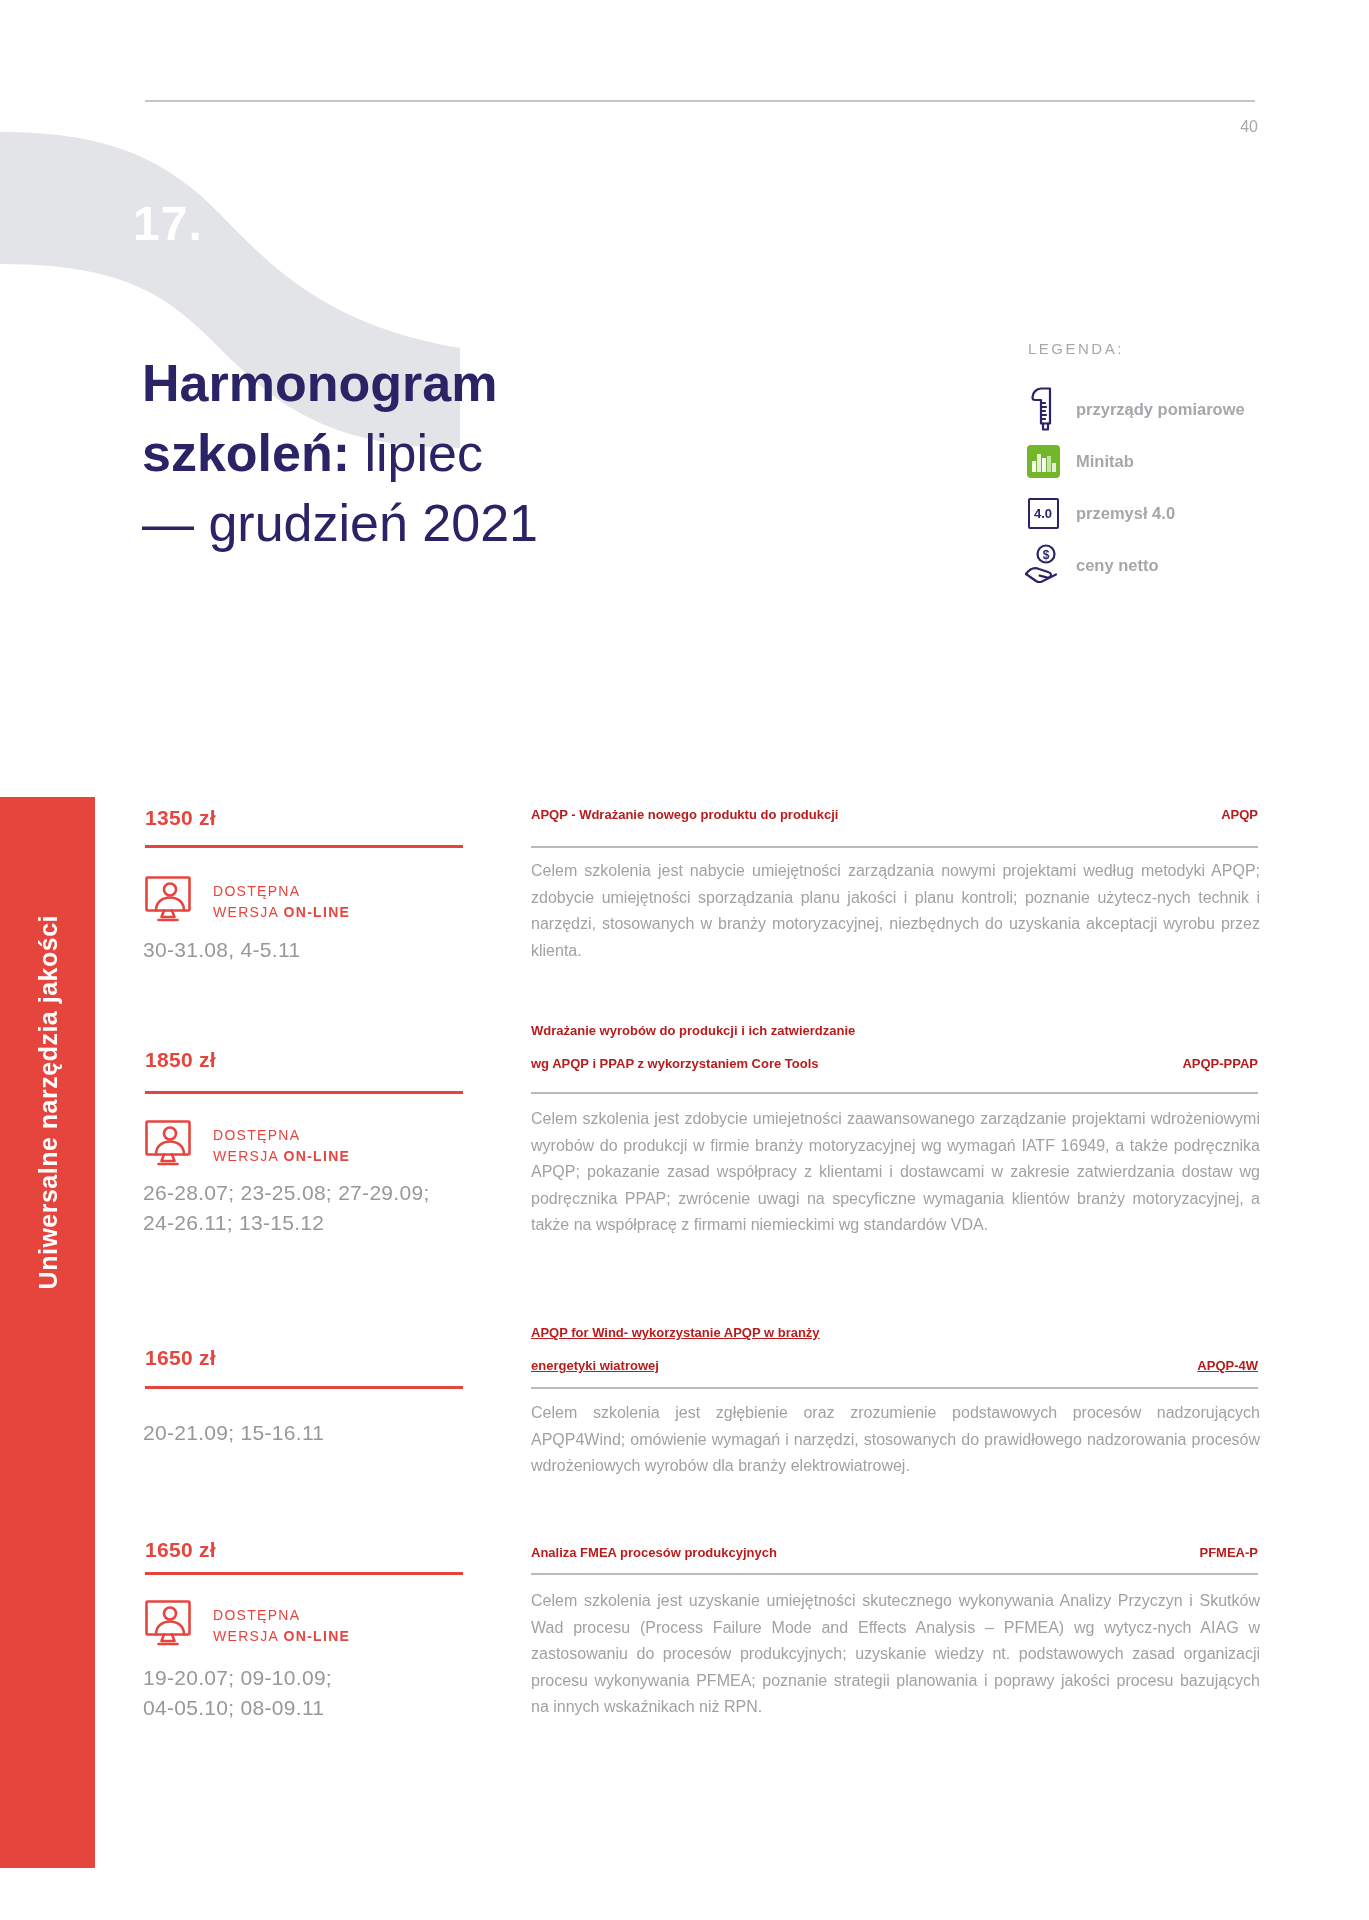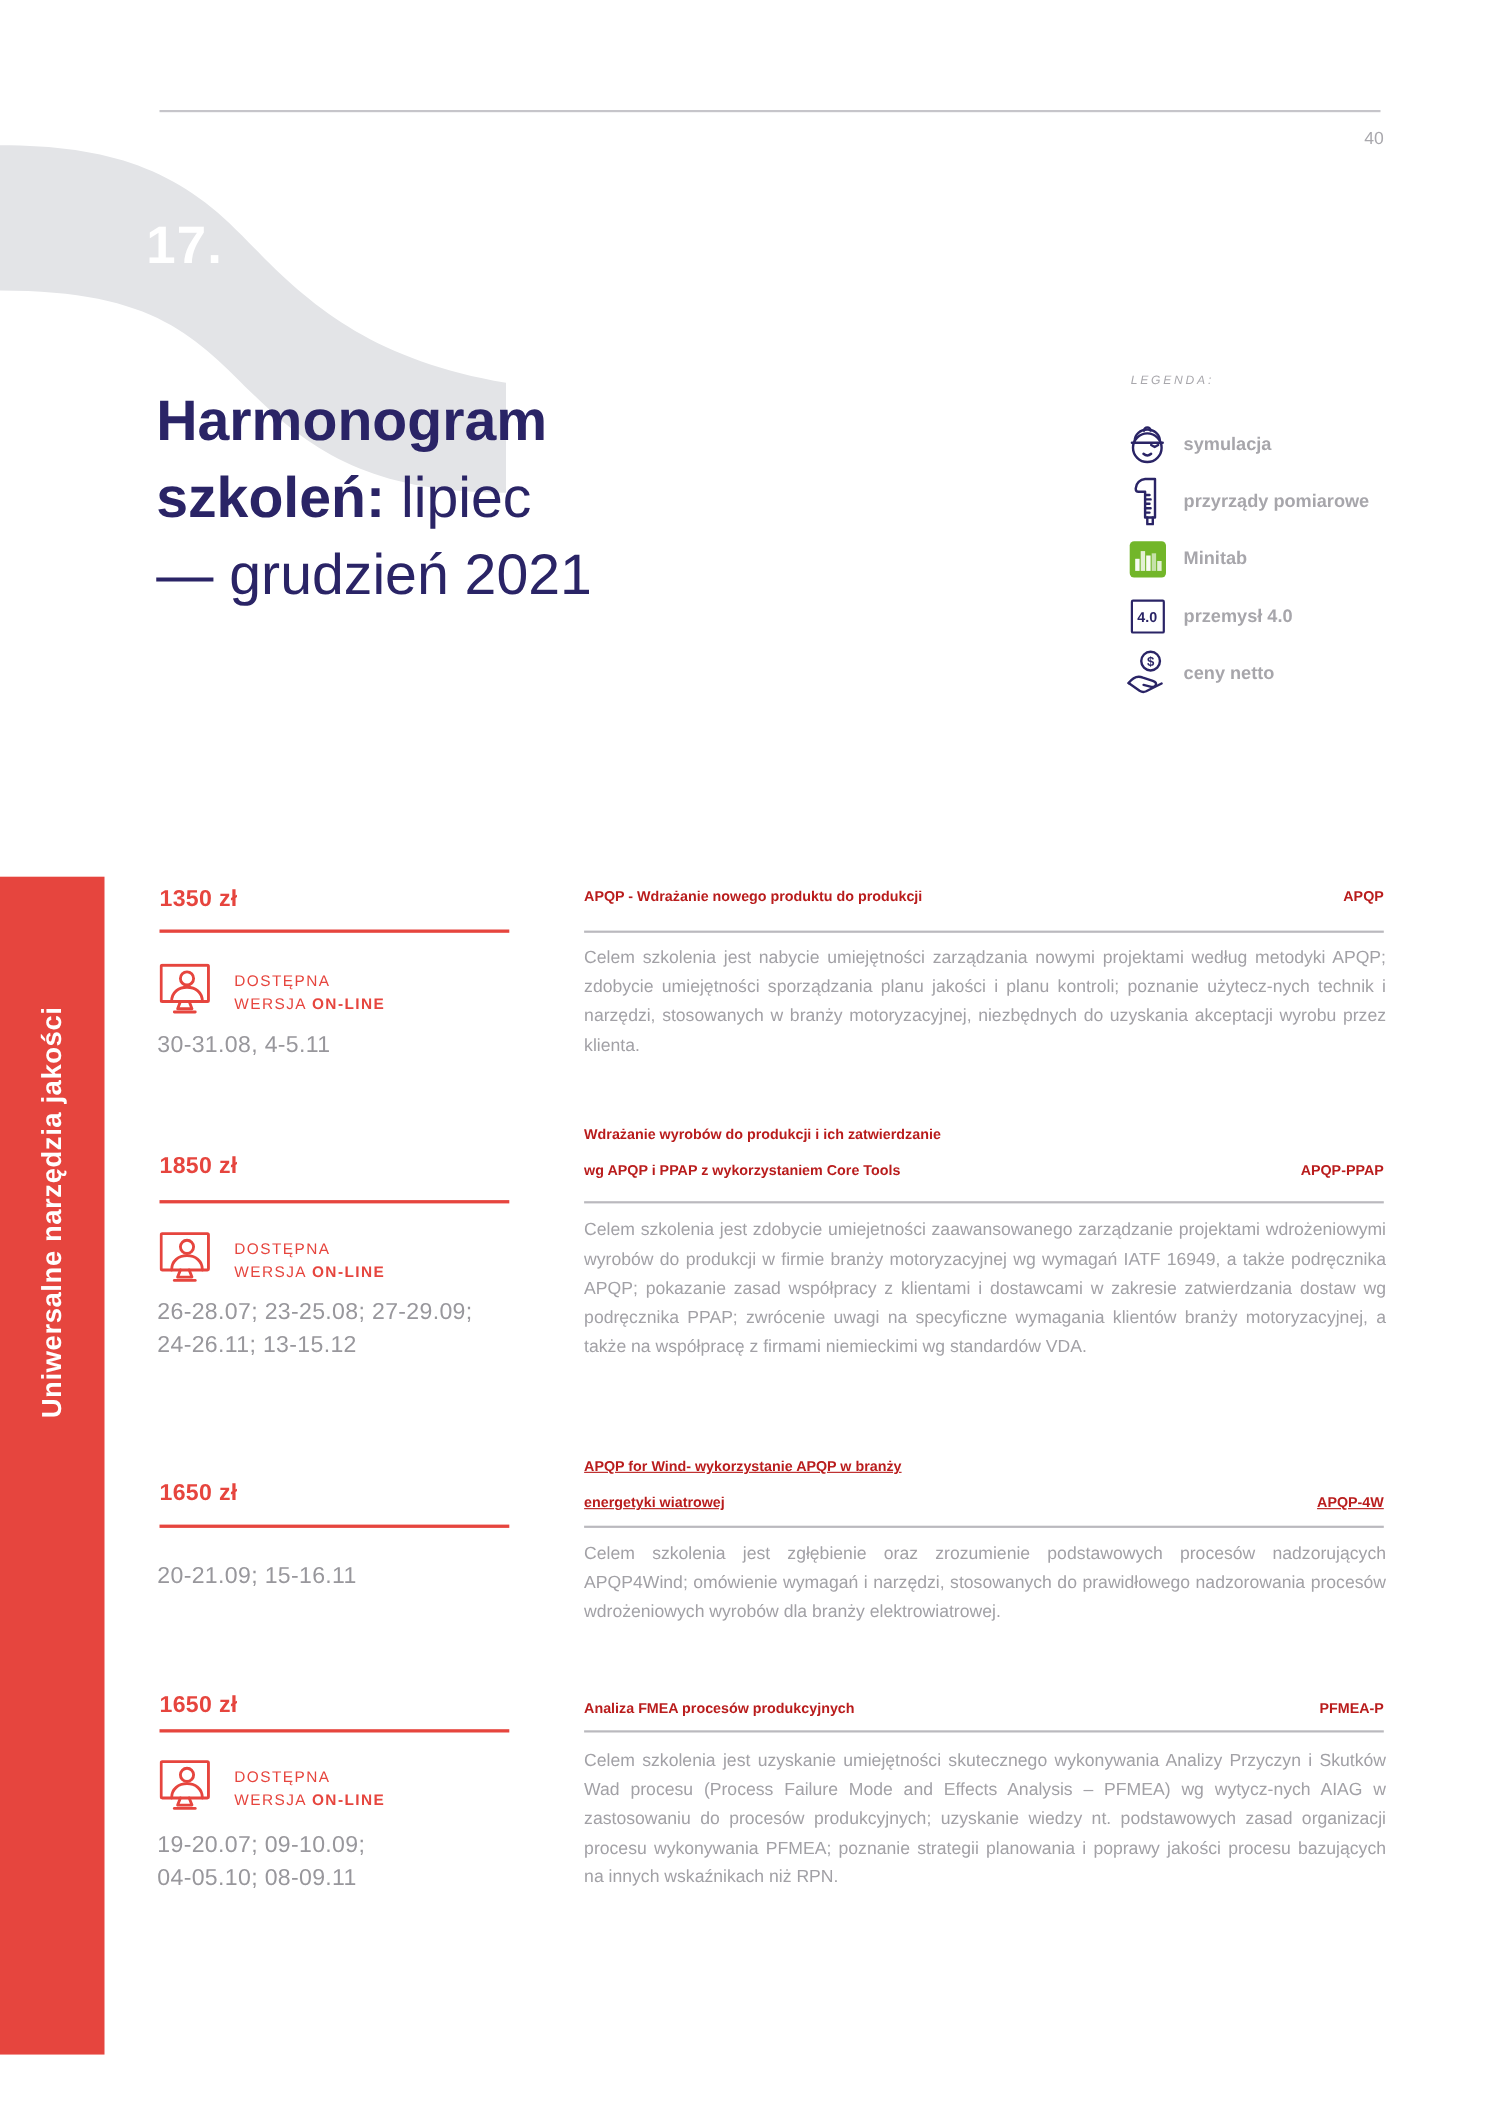--- a/index.html
+++ b/index.html
@@ -16,21 +16,21 @@
   .section-num{position:absolute;left:133px;top:196px;font-size:48px;font-weight:700;
                color:#ffffff;letter-spacing:1px;}
 
   
   .main-title{position:absolute;left:142px;top:348px;font-size:52px;line-height:70px;
               color:#2a2466;font-weight:400;}
   .main-title .b{font-weight:700;}
 
   
   .legend{position:absolute;left:1022px;top:340px;width:300px;}
-  .legend-heading{font-size:11px;letter-spacing:2.5px;color:#a8a7ac;margin:0 0 26px 6px;font-style:italic;}
+  .legend-heading{font-size:15px;letter-spacing:2.5px;color:#a8a7ac;margin:0 0 26px 6px;}
   .legend-row{display:flex;align-items:center;height:52px;}
   .legend-icon{width:42px;display:flex;justify-content:center;align-items:center;}
   .legend-label{margin-left:12px;font-size:16.5px;font-weight:700;color:#a7a6ab;white-space:nowrap;}
   .box40{width:27px;height:27px;border:2.5px solid #2a2466;border-radius:2px;display:flex;
          align-items:center;justify-content:center;font-size:13px;font-weight:700;color:#2a2466;text-align:right;}
   .minitab-box{position:relative;width:33px;height:33px;background:#72b629;border-radius:4px;}
   .minitab-box svg{position:absolute;left:0;top:0;}
 
   
   .sidebar{position:absolute;left:0;top:797px;width:95px;height:1123px;background:#e6453e;}
@@ -73,33 +73,20 @@
 
   <div class="main-title">
     <span class="b">Harmonogram</span><br>
     <span class="b">szkoleń:</span><span> lipiec</span><br>
     <span>— grudzień 2021</span>
   </div>
 
   <div class="legend">
     <div class="legend-heading">LEGENDA:</div>
 
-    <div class="legend-row">
-      <span class="legend-icon">
-        <svg width="40" height="46" viewBox="0 0 40 46">
-          <circle class="nvy" cx="20" cy="26" r="13"></circle>
-          <path class="nvy" d="M6,21.5 h28"></path>
-          <path class="nvy" d="M8.5,20 a11.5,10.5 0 0 1 23,0"></path>
-          <path class="nvy" d="M17,10.5 a3,3 0 0 1 6,0"></path>
-          <path class="nvy" d="M23.5,23.5 l3.2,1.8 3.2,-1.8"></path>
-          <path class="nvy" d="M16.5,31.5 q3.5,3.2 7,0"></path>
-        </svg>
-      </span>
-      <span class="legend-label">symulacja</span>
-    </div>
 
     <div class="legend-row">
       <span class="legend-icon">
         <svg width="34" height="46" viewBox="0 0 34 46">
           <path class="nvy" d="M15,2.5 h9 v35 h-9 V14 h-6 a2.5,2.5 0 0 1 -2.5,-2.5 v-0.5 A9,9 0 0 1 15,2.5 z"></path>
           <path class="nvy" d="M17,37.5 v6 h5 v-6"></path>
           <path class="nvy" d="M15,17 h4 M15,21 h5 M15,25 h4 M15,29 h5 M15,33 h4"></path>
         </svg>
       </span>
       <span class="legend-label">przyrządy pomiarowe</span>

